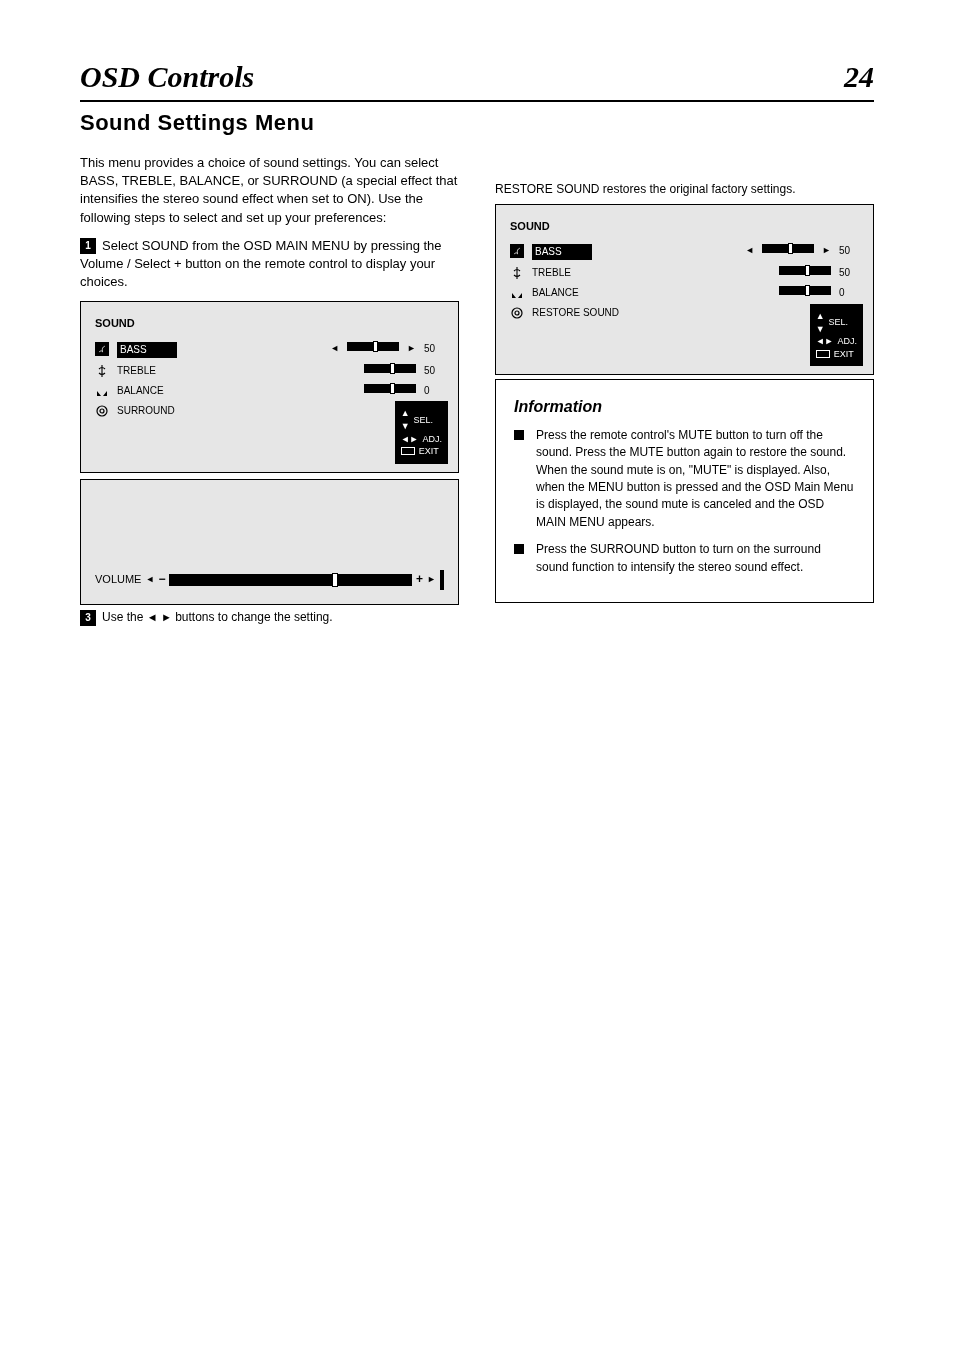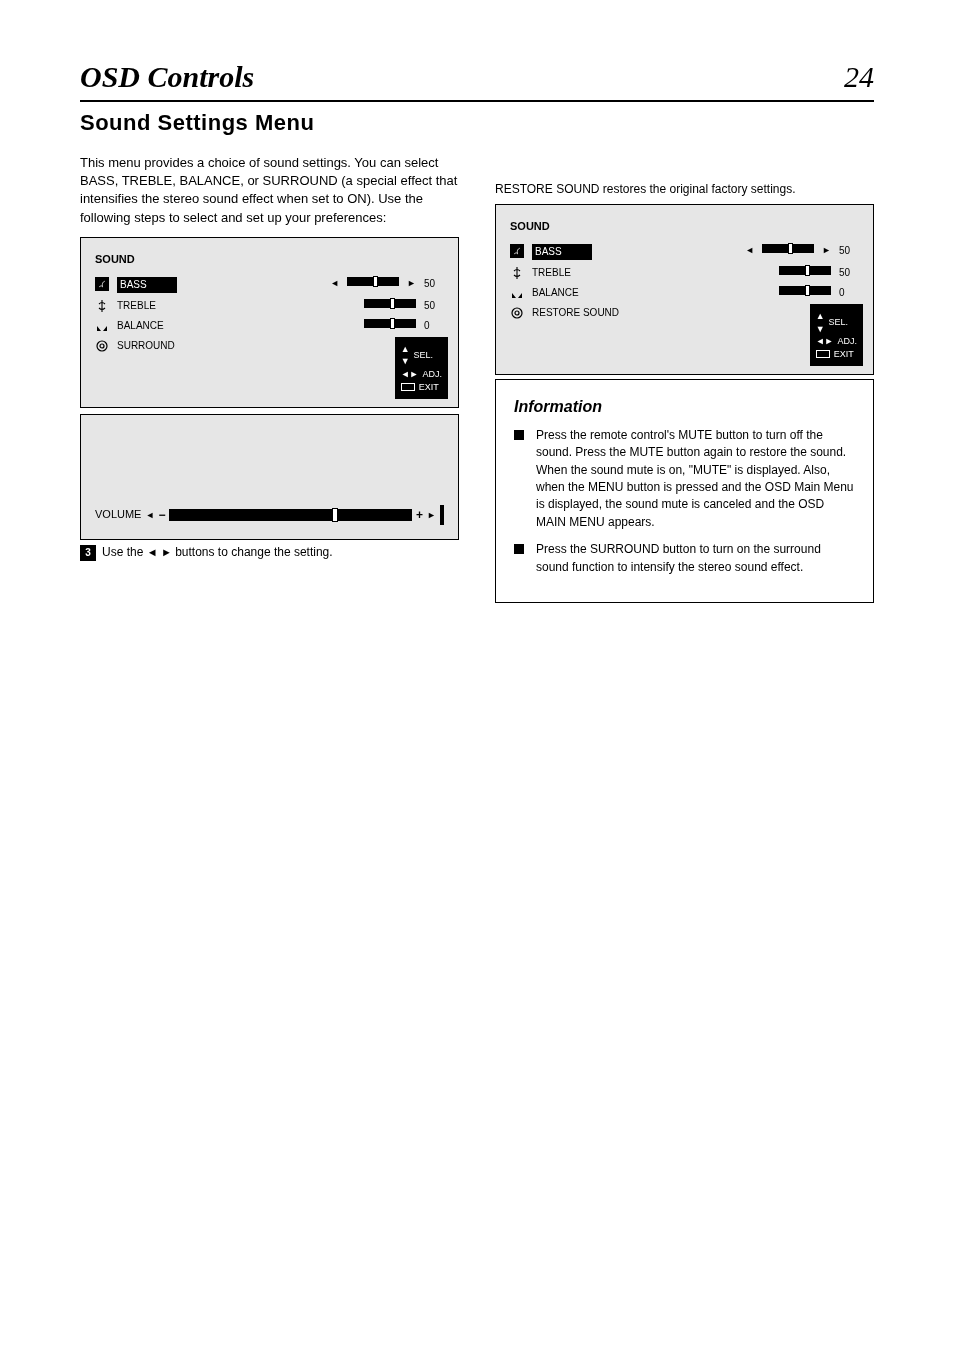--- a/index.html
+++ b/index.html
@@ -1,20 +1,20 @@
 <!DOCTYPE html>
 <html><head>
 <meta charset="utf-8">
 <style>
 *{box-sizing:border-box;margin:0;padding:0}
 body{font-family:Arial,Helvetica,sans-serif;background:#fff;color:#000;width:954px;margin:0 auto;padding:60px 80px 40px 80px}
 .rule{border:0;border-top:2px solid #000;margin-bottom:8px}
 .toprow{display:flex;align-items:flex-start;margin-bottom:6px}
 .global-title{font-family:Georgia,'Times New Roman',serif;font-style:italic;font-weight:bold;font-size:30px}
-.pageno{margin-left:auto;font-family:Georgia,'Times New Roman',serif;font-style:italic;font-weight:normal;font-size:30px}
+.pageno{margin-left:auto;font-family:Georgia,'Times New Roman',serif;font-style:italic;font-weight:bold;font-size:30px}
 .section{font-family:Arial,Helvetica,sans-serif;font-weight:900;font-size:22px;margin:6px 0 18px 0;letter-spacing:.5px}
 .cols{display:flex;gap:36px}
 .col{width:50%;font-size:13px;line-height:1.4}
 .para{margin-bottom:10px}
 .stepnum{display:inline-block;background:#000;color:#fff;font-weight:bold;width:16px;height:16px;line-height:16px;text-align:center;font-size:10px;margin-right:6px;vertical-align:text-top}
 
 
 .osd{border:1px solid #000;background:#e6e6e6;padding:14px 14px 8px 14px;margin:6px 0 4px 0;position:relative}
 .osd-title{font-size:11px;font-weight:bold;margin-bottom:10px}
 .osd-row{display:flex;align-items:flex-start;font-size:10px;margin-bottom:6px;gap:8px}
@@ -62,20 +62,21 @@
   <span class="pageno">24</span>
 </div>
 <hr class="rule">
 <div class="section">Sound Settings Menu</div>
 
 <div class="cols">
 
   <div class="col">
     <p class="para">This menu provides a choice of sound settings. You can select BASS, TREBLE, BALANCE, or SURROUND (a special effect that intensifies the stereo sound effect when set to ON). Use the following steps to select and set up your preferences:</p>
 
+    <p class="para"><span class="stepnum">1</span><span>Select SOUND from the OSD MAIN MENU by pressing the Volume / Select + button on the remote control to display your choices.</span></p>
 
     <div class="osd">
       <div class="osd-title">SOUND</div>
       <div class="osd-row osd-sel">
         <span class="osd-icon">
             <svg viewBox="0 0 14 14">
               <path d="M2 12 q4 -4 6 0 q-2 -8 4 -10" stroke="#fff" stroke-width="1.3" fill="none"></path>
             </svg>
           </span>
         <span class="osd-label">BASS</span>

